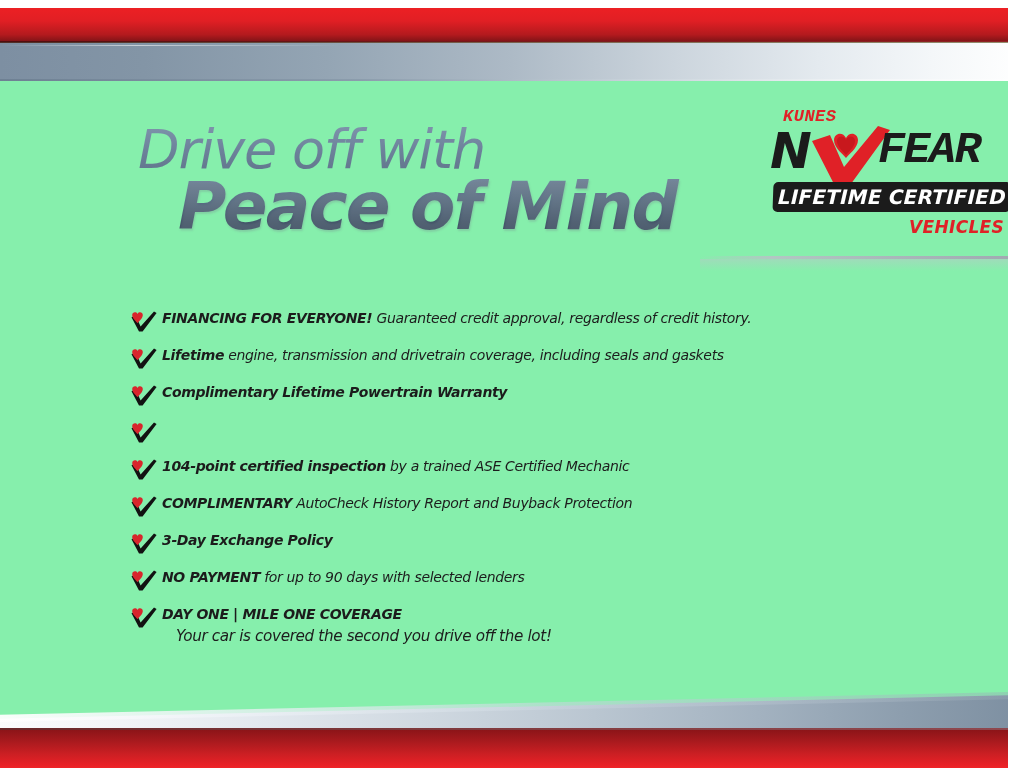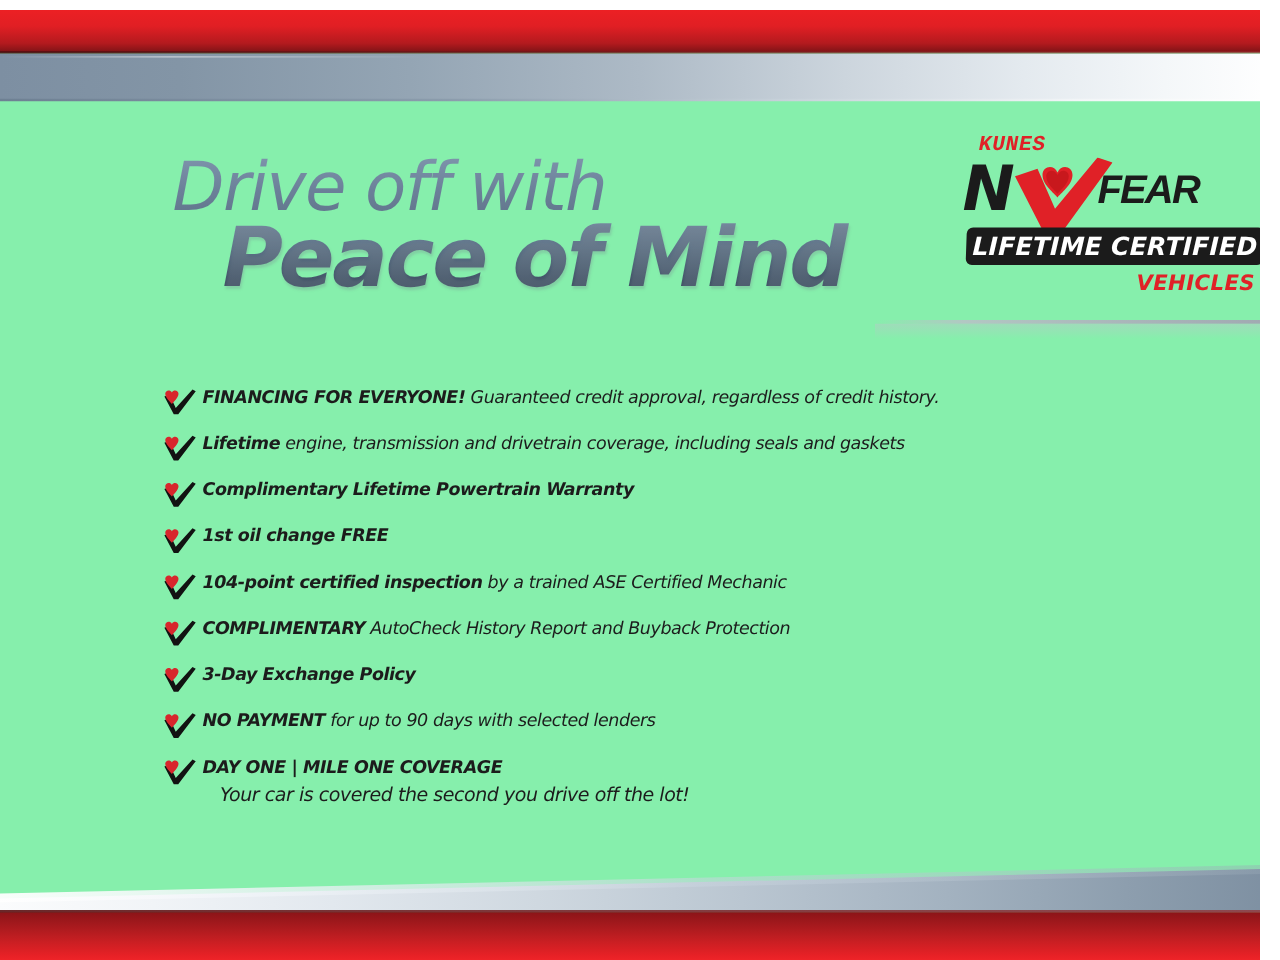--- a/index.html
+++ b/index.html
@@ -202,24 +202,24 @@
     font-weight: 700;
     font-style: italic;
     font-size: 50px;
     line-height: 50px;
     letter-spacing: -2px;
     color: #1b1b1b;
   }
   .logo-fear {
     position: absolute;
     left: 110px; top: 0px;
-    font-family: Liberation Sans, sans-serif;
-    font-weight: 700;
-    font-style: italic;
-    font-size: 32px;
+    font-family: Liberation Mono, monospace;
+    font-weight: 700;
+    font-style: italic;
+    font-size: 45px;
     line-height: 50px;
     letter-spacing: -1.5px;
     color: #1b1b1b;
   }
   .logo-check-o {
     position: absolute;
     left: 36px;
     top: 0px;
     width: 86px;
     height: 62px;
@@ -387,23 +387,20 @@
           </svg></span>
         <div class="bullet-stack">
           <div class="bullet-text"><span class="b">Complimentary Lifetime Powertrain Warranty</span></div>
         </div>
       </div>
       <div class="bullet-row">
         <span class="bullet-icon"><svg width="27" height="21" viewBox="0 0 27 21" xmlns="http://www.w3.org/2000/svg">
             <path d="M1.5 6.2 L5.6 4.6 L10.6 15.4 L24.0 0.6 L26.6 1.9 L12.6 20.4 L9.0 20.4 Z" fill="#121212"></path>
             <path d="M2.2 4.0 C2.2 1.2, 6.0 0.3, 7.5 2.9 C9.0 0.3, 12.8 1.2, 12.8 4.0 C12.8 7.4, 8.6 10.6, 7.5 12.2 C6.4 10.6, 2.2 7.4, 2.2 4.0 Z" fill="#d8262c"></path>
           </svg></span>
-        <div class="bullet-stack">
-          <div class="bullet-text"><span class="b">1st oil change FREE</span></div>
-        </div>
       </div>
       <div class="bullet-row">
         <span class="bullet-icon"><svg width="27" height="21" viewBox="0 0 27 21" xmlns="http://www.w3.org/2000/svg">
             <path d="M1.5 6.2 L5.6 4.6 L10.6 15.4 L24.0 0.6 L26.6 1.9 L12.6 20.4 L9.0 20.4 Z" fill="#121212"></path>
             <path d="M2.2 4.0 C2.2 1.2, 6.0 0.3, 7.5 2.9 C9.0 0.3, 12.8 1.2, 12.8 4.0 C12.8 7.4, 8.6 10.6, 7.5 12.2 C6.4 10.6, 2.2 7.4, 2.2 4.0 Z" fill="#d8262c"></path>
           </svg></span>
         <div class="bullet-stack">
           <div class="bullet-text"><span class="b">104-point certified inspection</span><span class="n"> by a trained ASE Certified Mechanic</span></div>
         </div>
       </div>

